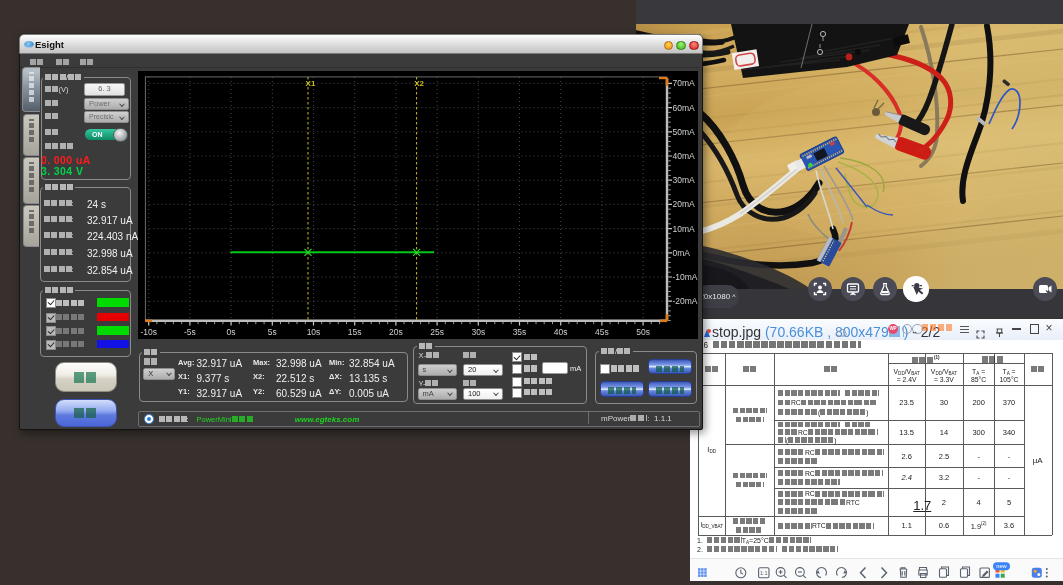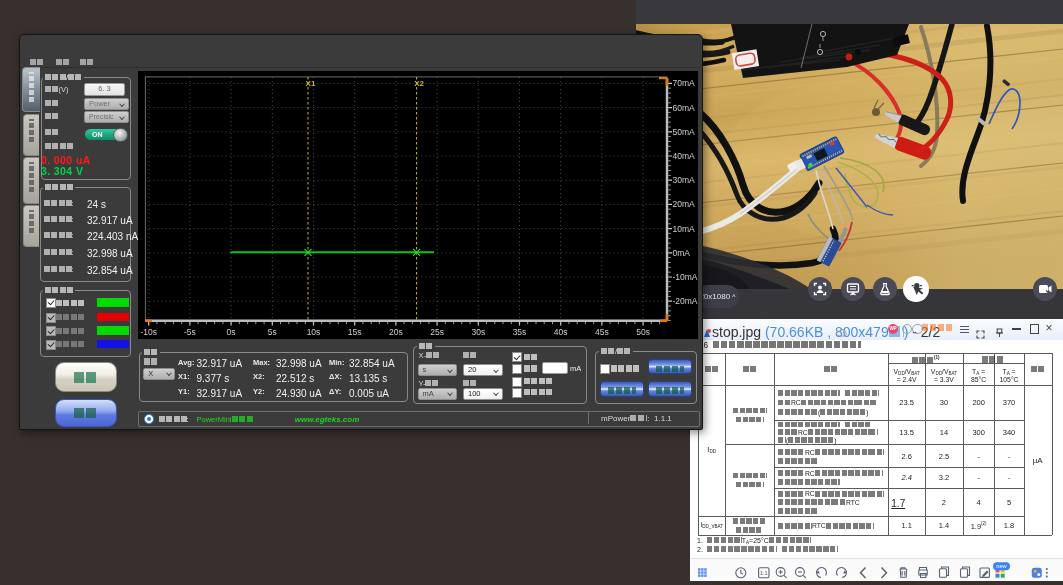--- a/index.html
+++ b/index.html
@@ -281,28 +281,28 @@
  <div class="tt ctr" style="left:273px;top:108.5px;width:31.3px;font-size:7.5px;">300</div>
  <div class="tt ctr" style="left:304.3px;top:108.5px;width:29.5px;font-size:7.5px;">340</div>
  <div class="tt ctr" style="left:198.4px;top:132.5px;width:36.5px;font-size:7.5px;">2.6</div>
  <div class="tt ctr" style="left:234.9px;top:132.5px;width:38.1px;font-size:7.5px;">2.5</div>
  <div class="tt ctr" style="left:273px;top:132.5px;width:31.3px;font-size:7.5px;">-</div>
  <div class="tt ctr" style="left:304.3px;top:132.5px;width:29.5px;font-size:7.5px;">-</div>
  <div class="tt ctr" style="left:198.4px;top:154px;width:36.5px;font-size:7.5px;font-style:italic;">2.4</div>
  <div class="tt ctr" style="left:234.9px;top:154px;width:38.1px;font-size:7.5px;">3.2</div>
  <div class="tt ctr" style="left:273px;top:154px;width:31.3px;font-size:7.5px;">-</div>
  <div class="tt ctr" style="left:304.3px;top:154px;width:29.5px;font-size:7.5px;">-</div>
- <div class="tt ctr" style="left:190px;top:178.5px;width:36.5px;font-size:10px;text-decoration:underline;">1.7</div>
+ <div class="tt ctr" style="left:214px;top:178.5px;width:36.5px;font-size:13px;text-decoration:underline;">1.7</div>
  <div class="tt ctr" style="left:234.9px;top:178.5px;width:38.1px;font-size:7.5px;">2</div>
  <div class="tt ctr" style="left:273px;top:178.5px;width:31.3px;font-size:7.5px;">4</div>
  <div class="tt ctr" style="left:304.3px;top:178.5px;width:29.5px;font-size:7.5px;">5</div>
  <div class="tt ctr" style="left:198.4px;top:202px;width:36.5px;font-size:7.5px;">1.1</div>
- <div class="tt ctr" style="left:234.9px;top:202px;width:38.1px;font-size:7.5px;">1.4</div>
+ <div class="tt ctr" style="left:234.9px;top:202px;width:38.1px;font-size:7.5px;">0.6</div>
  <div class="tt ctr" style="left:273px;top:202px;width:31.3px;font-size:7.5px;">1.9<sup style="font-size:4.5px">(2)</sup></div>
- <div class="tt ctr" style="left:304.3px;top:202px;width:29.5px;font-size:7.5px;">1.8</div>
+ <div class="tt ctr" style="left:304.3px;top:202px;width:29.5px;font-size:7.5px;">3.6</div>
  <div class="tt ctr" style="left:333.8px;top:137px;width:27.8px;font-size:8px;">µA</div>
  <div class="tt" style="left:1px;top:21.6px;font-size:8.2px;color:#1a1a1a"><span class="c" style="width:8px"></span>16&nbsp; <span class="c" style="width:148px"></span></div>
  <div class="tt" style="left:7px;top:217.8px;font-size:7px">1.&nbsp;&nbsp;<span class="c" style="width:35px"></span>T<span style="font-size:4.6px;vertical-align:-1px">A</span>=25°C<span class="c" style="width:42px"></span><span style="display:inline-block;width:3px"></span></div>
  <div class="tt" style="left:7px;top:226.6px;font-size:7px">2.&nbsp;&nbsp;<span class="c" style="width:70px"></span><span style="display:inline-block;width:5px"></span><span class="c" style="width:56px"></span><span style="display:inline-block;width:3px"></span></div>
  </div>
  <div class="a" id="vtool">
  <svg width="373" height="24" style="position:absolute;left:0;top:0">
  <rect x="8.0" y="9.2" width="2.5" height="2.5" fill="#5b8def"></rect>
  <rect x="11.1" y="9.2" width="2.5" height="2.5" fill="#5b8def"></rect>
  <rect x="14.2" y="9.2" width="2.5" height="2.5" fill="#5b8def"></rect>
@@ -346,20 +346,27 @@
         <circle cx="345.2" cy="12.2" r="1.5" fill="#f5a827"></circle>
         <circle cx="348.8" cy="15.4" r="1.5" fill="#fff"></circle>
  <circle cx="356.8" cy="10" r="1" fill="#5a6270"></circle>
         <circle cx="356.8" cy="13.8" r="1" fill="#5a6270"></circle>
         <circle cx="356.8" cy="17.6" r="1" fill="#5a6270"></circle>
  </svg>
  </div>
 </div>
 
 <div class="a" id="es">
+ <div class="a" id="estitle">
+   <div class="tfl" style="left:643.8px;background:radial-gradient(circle at 50% 30%,#ffd24a,#ef8f1a);border:.5px solid #b06a10"></div>
+   <div class="tfl" style="left:656.2px;background:radial-gradient(circle at 50% 30%,#9ef06a,#3cb81e);border:.5px solid #2a8012"></div>
+   <div class="tfl" style="left:669.2px;background:radial-gradient(circle at 50% 30%,#f98a7a,#d81f1f);border:.5px solid #9c1010"></div>
+   <span class="a" style="left:15px;top:3.5px;font-weight:bold;font-size:9.5px;color:#111">Esight</span>
+   <span class="a" style="left:4px;top:5.5px;width:10px;height:7px;border-radius:50%;background:radial-gradient(circle at 42% 38%,#8ecdf2,#1b6ec6);box-shadow:inset 0 -1px 1px rgba(255,255,255,.5)"></span>
+ </div>
  <div class="a" id="esmenu">
    <span class="a" style="left:10px;top:4.6px"><span class="c" style="width:15px"></span></span>
    <span class="a" style="left:36px;top:4.6px"><span class="c" style="width:15px"></span></span>
    <span class="a" style="left:60px;top:4.6px"><span class="c" style="width:15px"></span></span>
  </div>
  <div class="a" style="left:0;top:32px;width:680px;height:1px;background:#2e2e2e"></div>
 
  <div class="tab tabon" style="top:32px;height:39px">
       <span class="cv" style="font-size:7px;height:30px"></span>
     </div>
@@ -483,21 +490,21 @@
     <div class="val" style="left:329px;top:322.9px">32.854 uA</div>
  <div class="lb" style="left:158px;top:337.4px;font-weight:bold;color:#e9e9e9">X1:</div>
     <div class="val" style="left:176.5px;top:337.9px">9.377 s</div>
  <div class="lb" style="left:233px;top:337.4px;font-weight:bold;color:#e9e9e9">X2:</div>
     <div class="val" style="left:256px;top:337.9px">22.512 s</div>
  <div class="lb" style="left:309px;top:337.4px;font-weight:bold;color:#e9e9e9">ΔX:</div>
     <div class="val" style="left:329px;top:337.9px">13.135 s</div>
  <div class="lb" style="left:158px;top:352.4px;font-weight:bold;color:#e9e9e9">Y1:</div>
     <div class="val" style="left:176.5px;top:352.9px">32.917 uA</div>
  <div class="lb" style="left:233px;top:352.4px;font-weight:bold;color:#e9e9e9">Y2:</div>
-    <div class="val" style="left:256px;top:352.9px">24.930 uA</div>
+    <div class="val" style="left:256px;top:352.9px">60.529 uA</div>
  <div class="lb" style="left:309px;top:352.4px;font-weight:bold;color:#e9e9e9">ΔY:</div>
     <div class="val" style="left:329px;top:352.9px">0.005 uA</div>
 
  <div class="grp" style="left:393px;top:310.8px;width:172px;height:56.2px"></div>
  <div class="gt" style="left:397px;top:306.8px"><span class="c" style="width:14px"></span></div>
  <div class="lb" style="left:398.6px;top:315.8px">X-<span class="c" style="width:14px"></span></div>
  <div class="lb" style="left:443px;top:315.8px"><span class="c" style="width:14px"></span></div>
  <div class="dd" style="left:397.6px;top:328.9px;width:33px;height:10.5px;line-height:10.5px;padding-left:4px;color:#444">s<i></i></div>
  <div class="dd" style="left:443px;top:328.9px;width:34px;height:10.5px;line-height:10.5px;padding-left:4px;color:#222;background:linear-gradient(#fff,#f0f0f0)">20<i></i></div>
  <div class="lb" style="left:398.6px;top:343.7px">Y-<span class="c" style="width:14px"></span></div>

